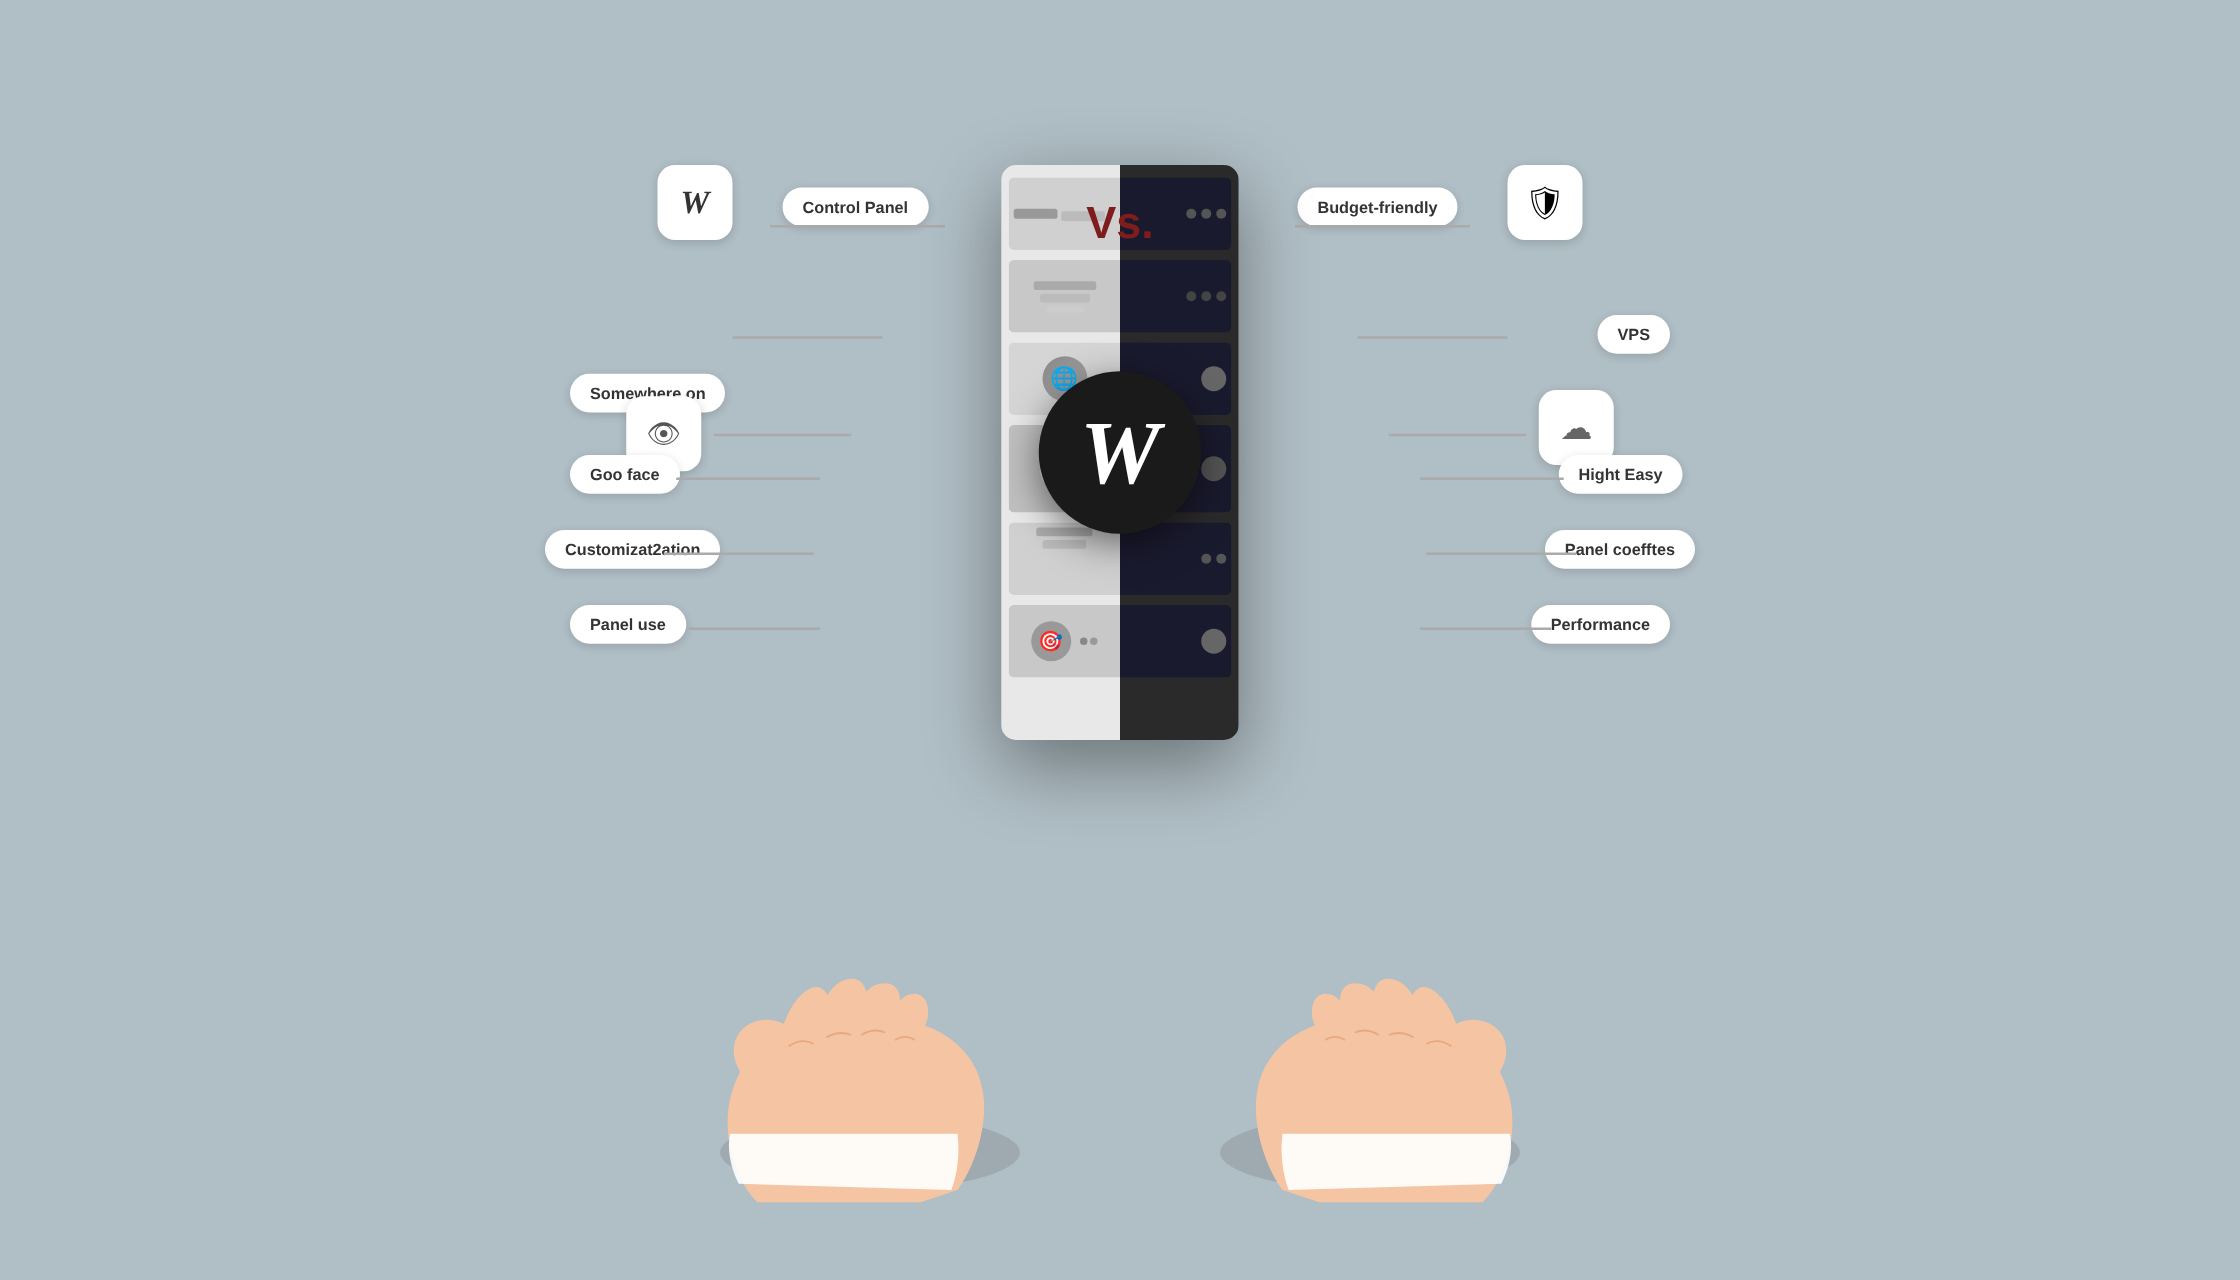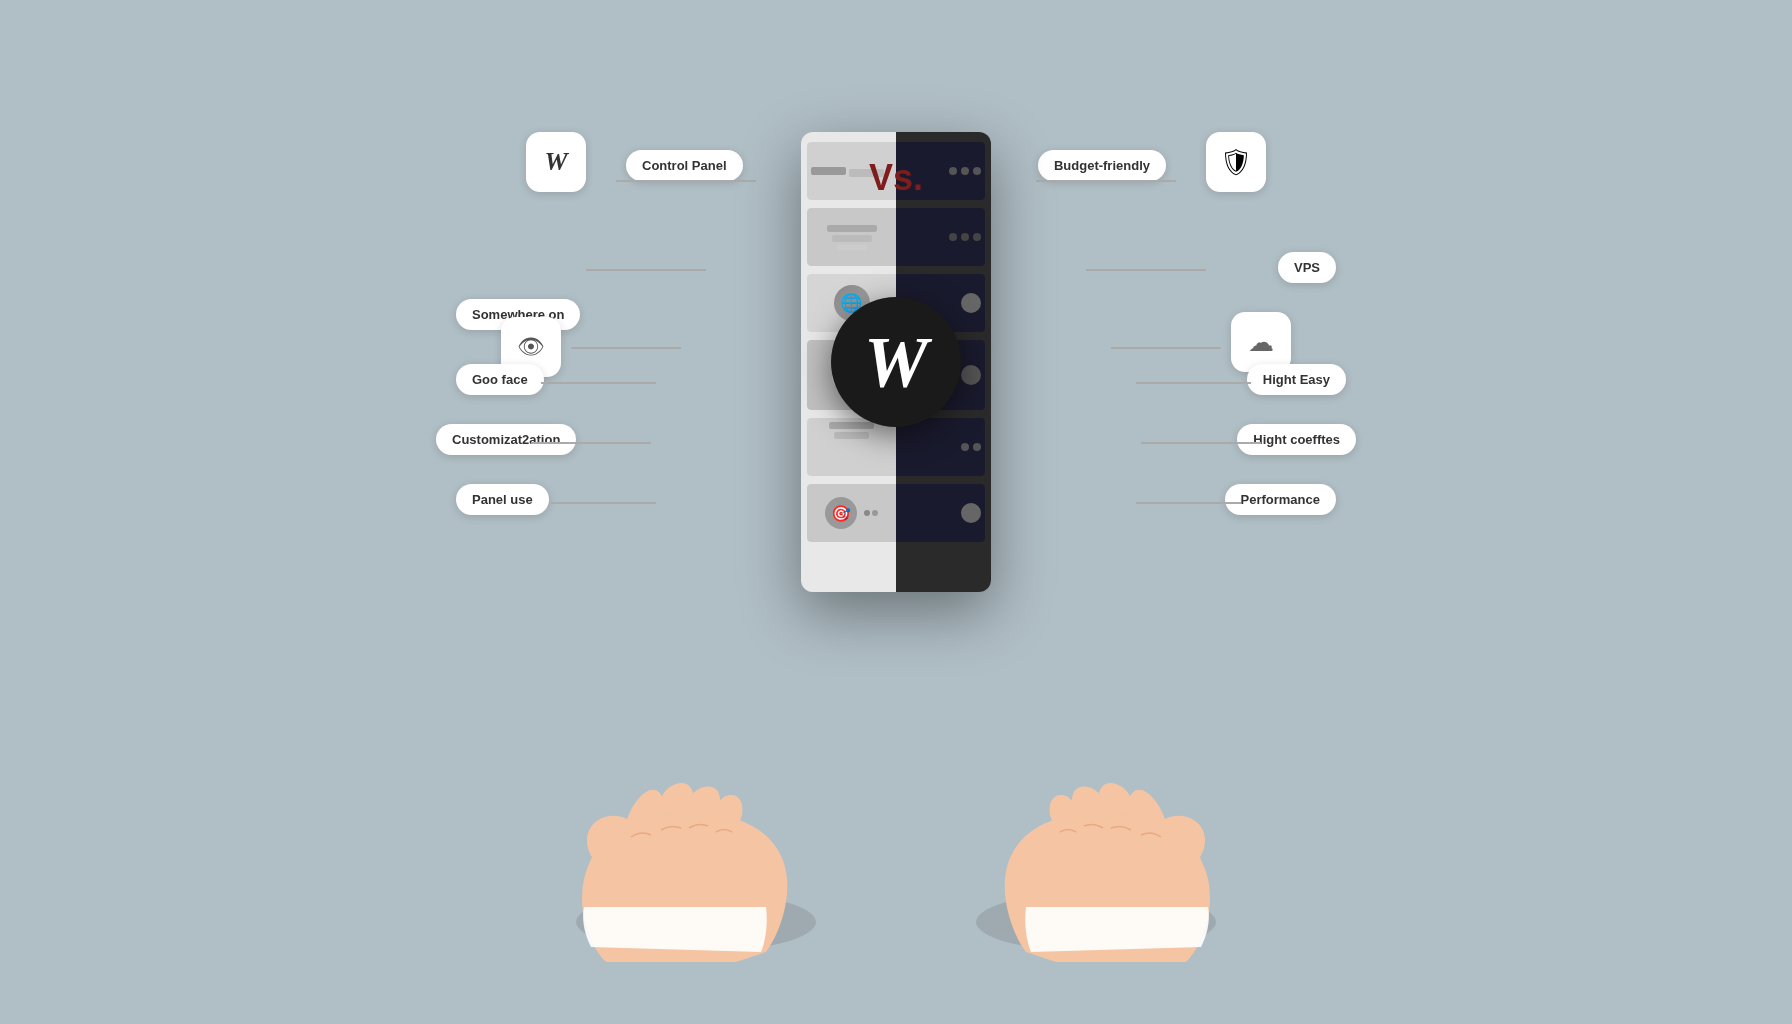--- a/index.html
+++ b/index.html
@@ -234,21 +234,21 @@
   <div class="label-box" style="top:362px; left:40px;">Customizat2ation</div>
   <div class="label-box" style="top:422px; left:60px;">Panel use</div>
 
   <div class="label-box" style="top:190px; right:60px;">VPS</div>
 
   <div class="icon-box" style="top:250px; right:105px;">
     <span class="cloud-icon">☁</span>
   </div>
 
   <div class="label-box" style="top:302px; right:50px;">Hight Easy</div>
-  <div class="label-box" style="top:362px; right:40px;">Hight coefftes</div>
+  <div class="label-box" style="top:362px; right:40px;">Panel coefftes</div>
   <div class="label-box" style="top:422px; right:60px;">Performance</div>
 
   <div class="server-container">
     <div class="server">
       <div class="server-left"></div>
       <div class="server-right"></div>
       <div class="server-rack">
 
         <div class="rack-unit">
           <div class="rack-unit-left">

